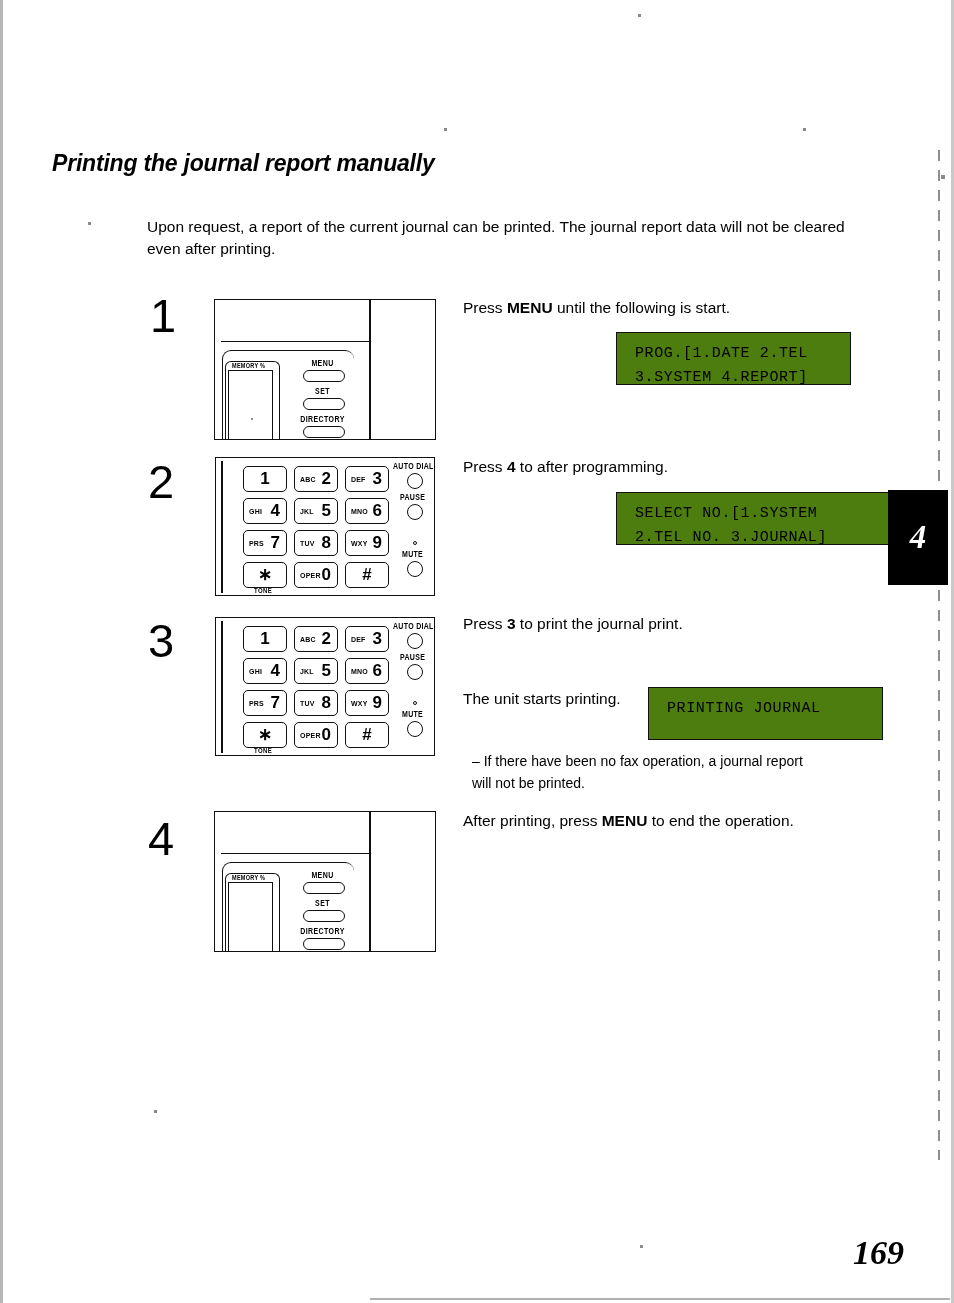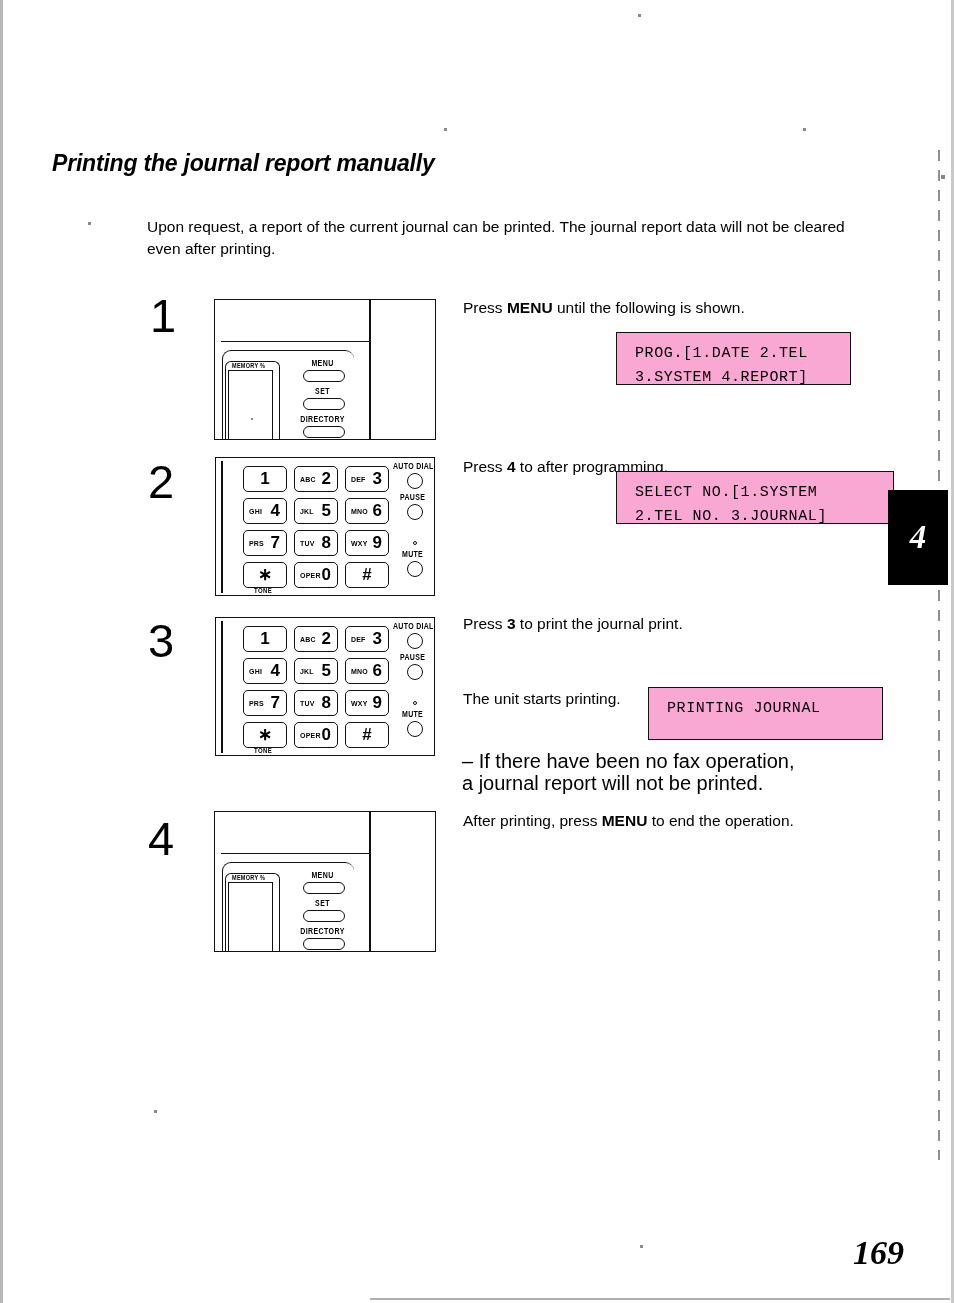--- a/index.html
+++ b/index.html
@@ -228,34 +228,35 @@
     font-size: 15.5px;
     line-height: 22px;
   }
   .instr b { font-weight: bold; }
 
   
   .lcdbox {
     position: absolute;
     border: 1.6px solid #111;
     box-sizing: border-box;
-    background: #f9a8d4;
+    background: #4d7c0f;
     font-family: "Liberation Mono", "DejaVu Sans Mono", monospace;
     font-size: 15px;
     line-height: 24px;
     padding: 9px 0 0 18px;
     letter-spacing: 0.6px;
     white-space: pre;
   }
 
   
   .note {
     position: absolute;
-    font-size: 20px;
+    font-size: 14px;
     line-height: 22px;
+    margin-left: 10px;
   }
 
   
   .chapter-tab {
     position: absolute;
     left: 888px;
     top: 490px;
     width: 60px;
     height: 95px;
     background: #000;
@@ -317,21 +318,21 @@
 
       <div class="pbtn-label" style="left:85px;top:88px;width:45px;">SET</div>
       <div class="pbtn" style="left:88px;top:98px;width:42px;height:12px;"></div>
 
       <div class="pbtn-label" style="left:80px;top:116px;width:55px;">DIRECTORY</div>
       <div class="pbtn" style="left:88px;top:126px;width:42px;height:12px;"></div>
     </div>
   </div>
 
   <div class="instr" style="left:463px;top:297px;width:400px;">
-    <span>Press </span><b>MENU</b><span> until the following is shown.</span>
+    <span>Press </span><b>MENU</b><span> until the following is start.</span>
   </div>
 
   <div class="lcdbox" style="left:616px;top:332px;width:235px;height:53px;">PROG.[1.DATE 2.TEL
 3.SYSTEM 4.REPORT]</div>
 </div>
 
 <div class="step">
   <div class="step-num" style="left:148px;top:458px;">2</div>
 
   <div class="art" style="left:215px;top:457px;width:220px;height:139px;">
@@ -393,21 +394,21 @@
     <div class="rkey-circle" style="left:191px;top:46px;"></div>
     <div class="led-dot" style="left:197px;top:83px;"></div>
     <div class="rkey-label" style="left:186px;top:93px;">MUTE</div>
     <div class="rkey-circle" style="left:191px;top:103px;"></div>
   </div>
 
   <div class="instr" style="left:463px;top:456px;width:400px;">
     <span>Press </span><b>4</b><span> to after programming.</span>
   </div>
 
-  <div class="lcdbox" style="left:616px;top:471px;width:278px;height:53px;">SELECT NO.[1.SYSTEM
+  <div class="lcdbox" style="left:616px;top:492px;width:278px;height:53px;">SELECT NO.[1.SYSTEM
 2.TEL NO. 3.JOURNAL]</div>
 </div>
 
 <div class="step">
   <div class="step-num" style="left:148px;top:617px;">3</div>
 
   <div class="art" style="left:215px;top:617px;width:220px;height:139px;">
     <div class="kp-leftbar" style="left:5px;top:3px;width:2px;height:132px;"></div>
 
     <div class="key" style="left:27px;top:8px;width:44px;height:26px;">

